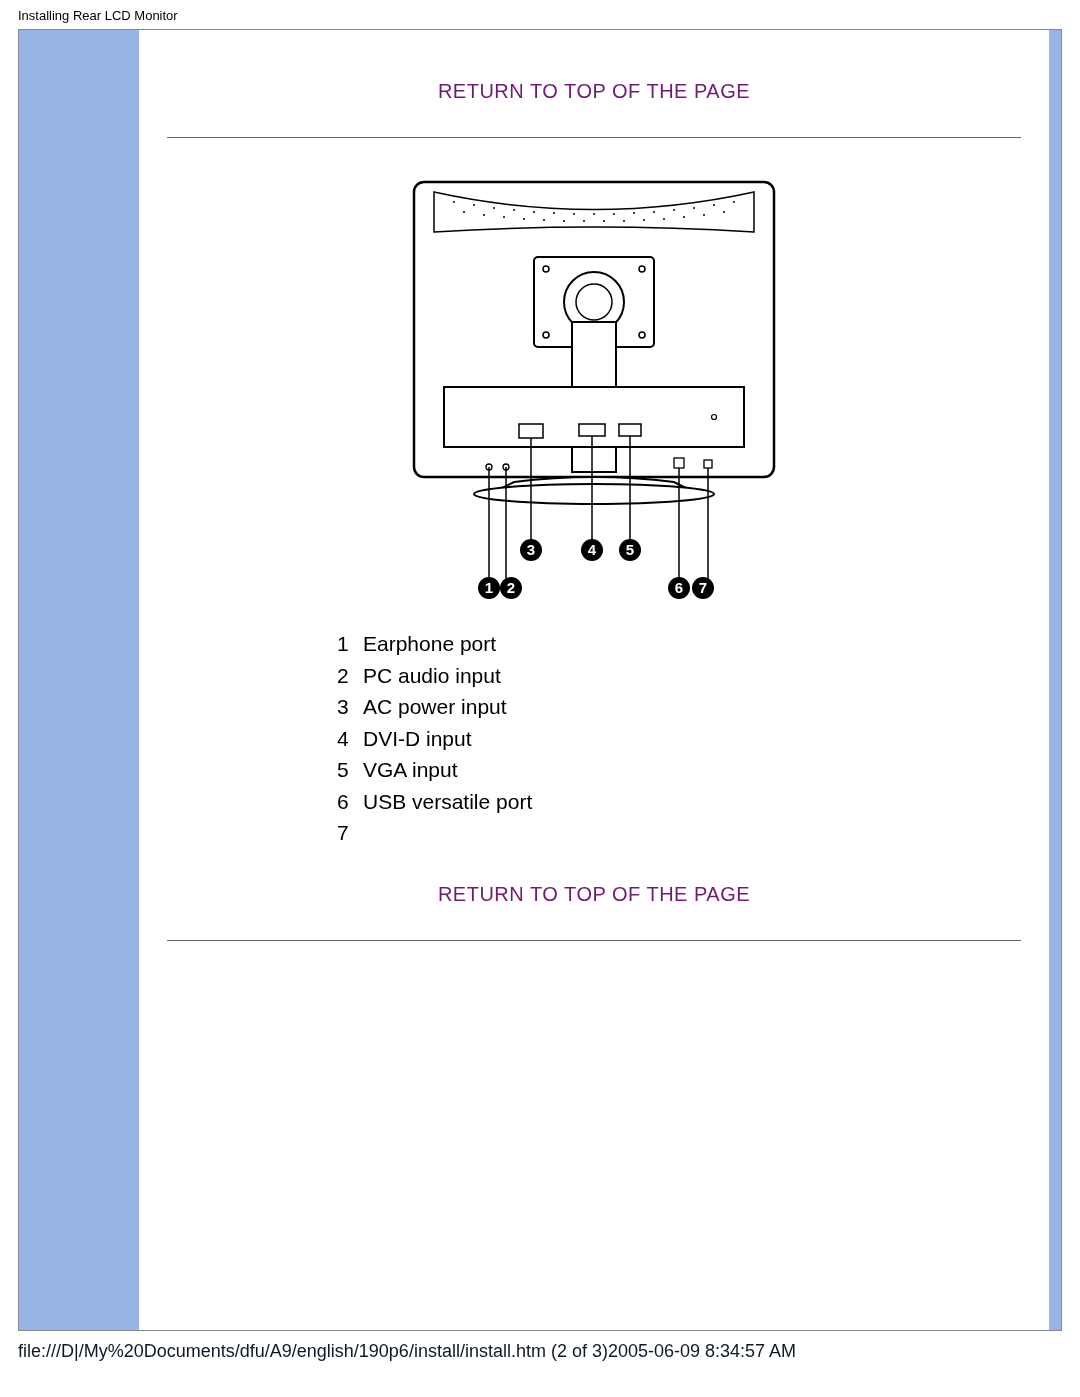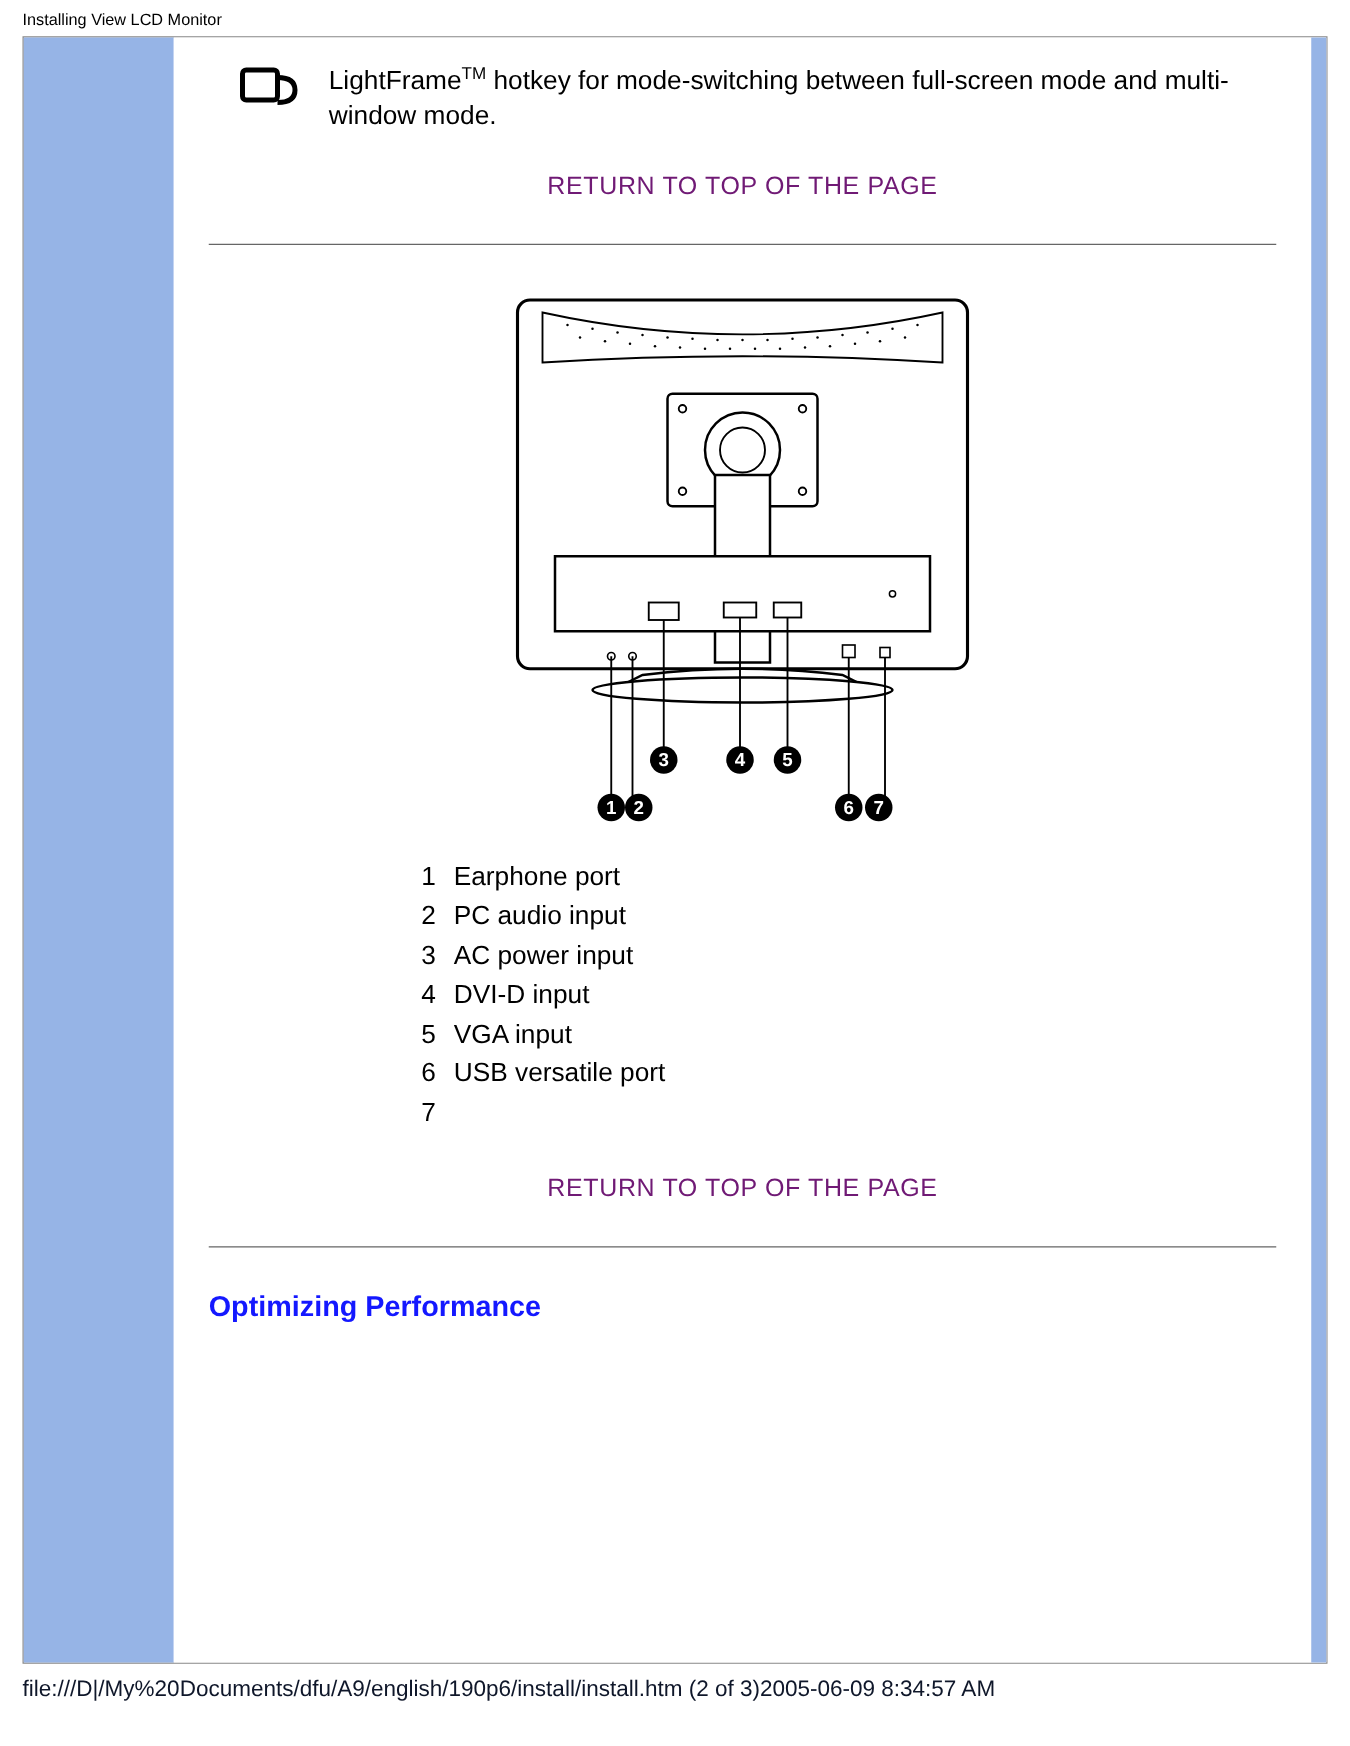--- a/index.html
+++ b/index.html
@@ -18,40 +18,27 @@
   .section-title { color: #1418ff; font-size: 23px; font-weight: bold; margin: 0 0 22px 0; }
   .rear-diagram-wrap { display: flex; justify-content: center; margin-bottom: 26px; }
   .port-list { margin: 10px 0 34px 0; padding-left: 170px; }
   .port-row { display: flex; font-size: 21px; line-height: 1.5; color: #000; }
   .port-num { width: 26px; }
   .footer-text { font-size: 18px; color: #0f172a; padding: 10px 0 0 18px; }
 </style>
 </head>
 <body>
 
-<div class="header-text">Installing View LCD Monitor</div>
+<div class="header-text">Installing Rear LCD Monitor</div>
 
 <div class="frame-outer">
   <div class="frame-inner">
     <div class="sidebar"></div>
     <div class="content-col">
 
-      <div class="feature-row">
-        <div class="feature-icon-cell">
-          <span>
-            <svg width="50" height="44" viewBox="0 0 50 44">
-              <rect x="4" y="6" width="28" height="24" rx="3" ry="3" fill="none" stroke="#000" stroke-width="4"></rect>
-              <path d="M32 10 Q48 10 48 22 Q48 34 32 34 L32 30 Q44 30 44 22 Q44 14 32 14 Z" fill="#000"></path>
-            </svg>
-          </span>
-        </div>
-        <div class="feature-text">
-          <span>LightFrame</span><sup>TM</sup><span> hotkey for mode-switching between full-screen mode and multi-window mode.</span>
-        </div>
-      </div>
 
 
       <div class="return-link">RETURN TO TOP OF THE PAGE</div>
 
       <hr class="sep">
 
 
       <div class="rear-diagram-wrap">
         <svg width="400" height="430" viewBox="0 0 400 430">
 
@@ -179,19 +166,18 @@
           </div>
         <div class="port-row">
             <span class="port-num">7</span>
           </div>
       </div>
 
       <div class="return-link">RETURN TO TOP OF THE PAGE</div>
 
       <hr class="sep">
 
-      <div class="section-title">Optimizing Performance</div>
 
     </div>
   </div>
 </div>
 
 <div class="footer-text">file:///D|/My%20Documents/dfu/A9/english/190p6/install/install.htm (2 of 3)2005-06-09 8:34:57 AM</div>
 
 </body></html>

